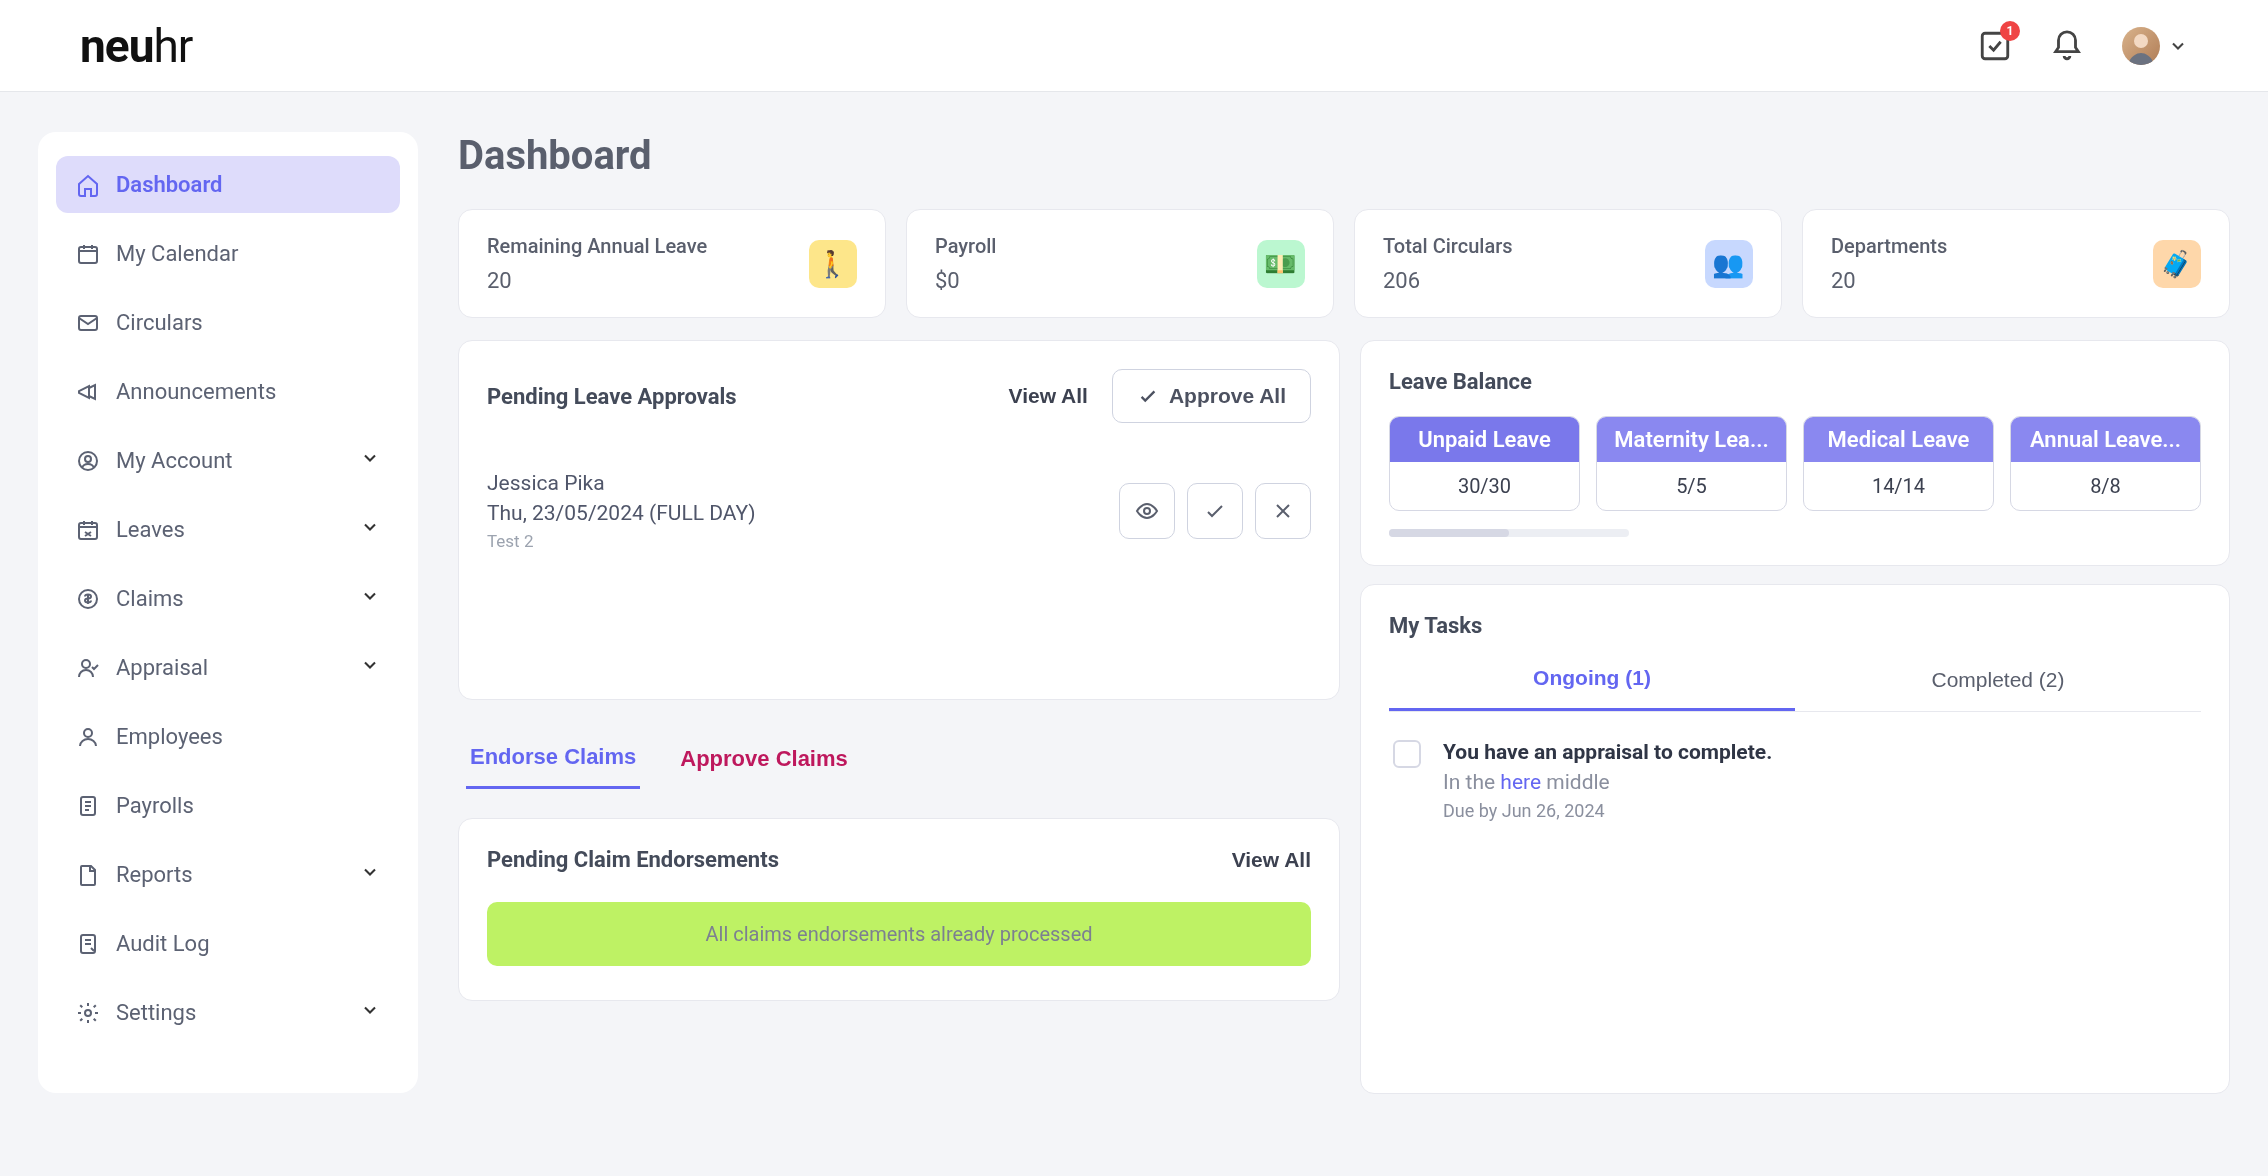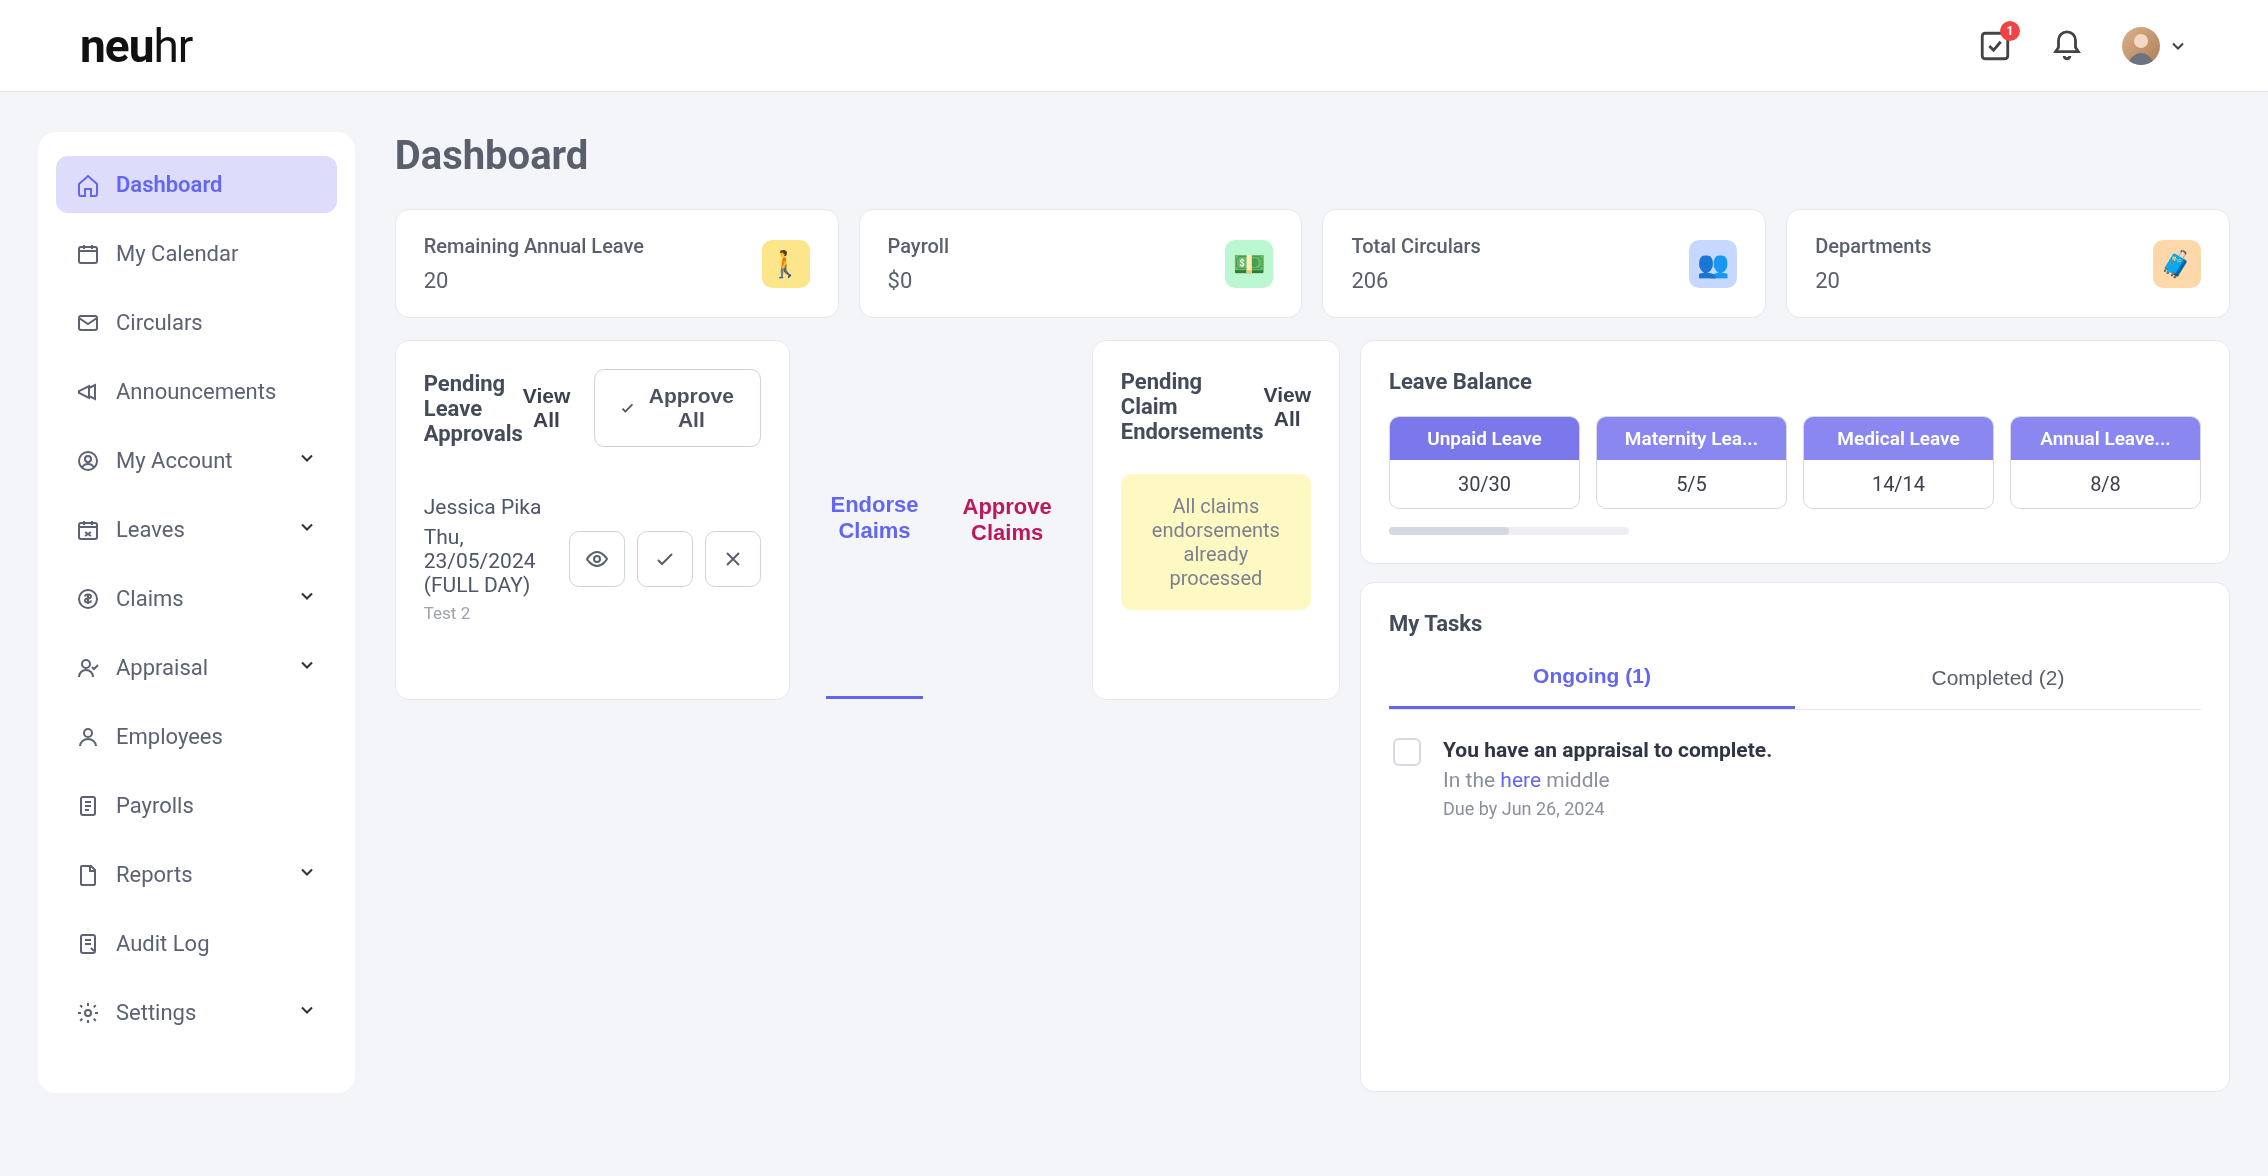--- a/index.html
+++ b/index.html
@@ -132,21 +132,21 @@
     width:48px; height:48px; border-radius:10px;
     display:flex; align-items:center; justify-content:center;
     font-size:26px;
   }
   .stat-icon.yellow { background:#fde68a; }
   .stat-icon.green { background:#bbf7d0; color:#059669;}
   .stat-icon.blue { background:#c7d8fe; color:#3b82f6;}
   .stat-icon.orange { background:#fed7aa; color:#ea580c;}
 
   .two-col { display:flex; gap:20px; align-items:flex-start;}
-  .col-left { flex:1; display:flex; flex-direction:row; gap:28px;}
+  .col-left { flex:1; display:flex; flex-direction:column; gap:28px;}
   .col-right { width:870px; display:flex; flex-direction:column; gap:18px;}
 
   .card {
     background:#fff;
     border:1px solid #e7e8ee;
     border-radius:14px;
     padding: 28px;
   }
   .card-header {
     display:flex; justify-content: space-between; align-items:center;
@@ -179,33 +179,33 @@
   .sq-btn svg{width:24px;height:24px;stroke:#5a5f6d;stroke-width:2;fill:none;}
 
   .tabs { display:flex; gap:36px; border-bottom:1px solid transparent; padding:0 8px;}
   .tab {
     font-size:22px; font-weight:600; color:#be185d;
     padding: 16px 4px; cursor:pointer; border:none; background:none;
   }
   .tab.active { color:#6366f1; border-bottom: 3px solid #6366f1; }
 
   .empty-banner {
-    background:#fef9c3; border-radius:10px; padding:20px;
+    background:#bef264; border-radius:10px; padding:20px;
     text-align:center; font-size:20px; color:#7c8090;
   }
 
   
   .balance-row { display:flex; gap:16px; overflow:hidden; padding-bottom:4px;}
   .balance-card {
     flex:1; min-width:186px; border:1px solid #d6d8e4; border-radius:10px;
     overflow:hidden; text-align:center;
   }
   .balance-card.active .b-head { background:#7a78eb; }
   .b-head {
-    background:#8a88f0; color:#fff; font-size:19px; font-weight:600;
+    background:#8a88f0; color:#fff; font-size:22px; font-weight:600;
     padding:10px 8px; white-space:nowrap; overflow:hidden; text-overflow:ellipsis;
   }
   .b-val { padding:12px; font-size:20px; color:#3c4150;}
   .scroll-ind { height:8px; background:#eceef3; border-radius:4px; width:240px; margin-top:14px; position:relative;}
   .scroll-ind::after{content:'';position:absolute;left:0;top:0;height:8px;background:#d6d8e4;border-radius:4px;width:120px;}
 
   
   .tasks-tabs { display:flex; border-bottom:1px solid #e7e8ee; margin-top:10px;}
   .tasks-tab {
     flex:1; text-align:center; font-size:21px; font-weight:500;

